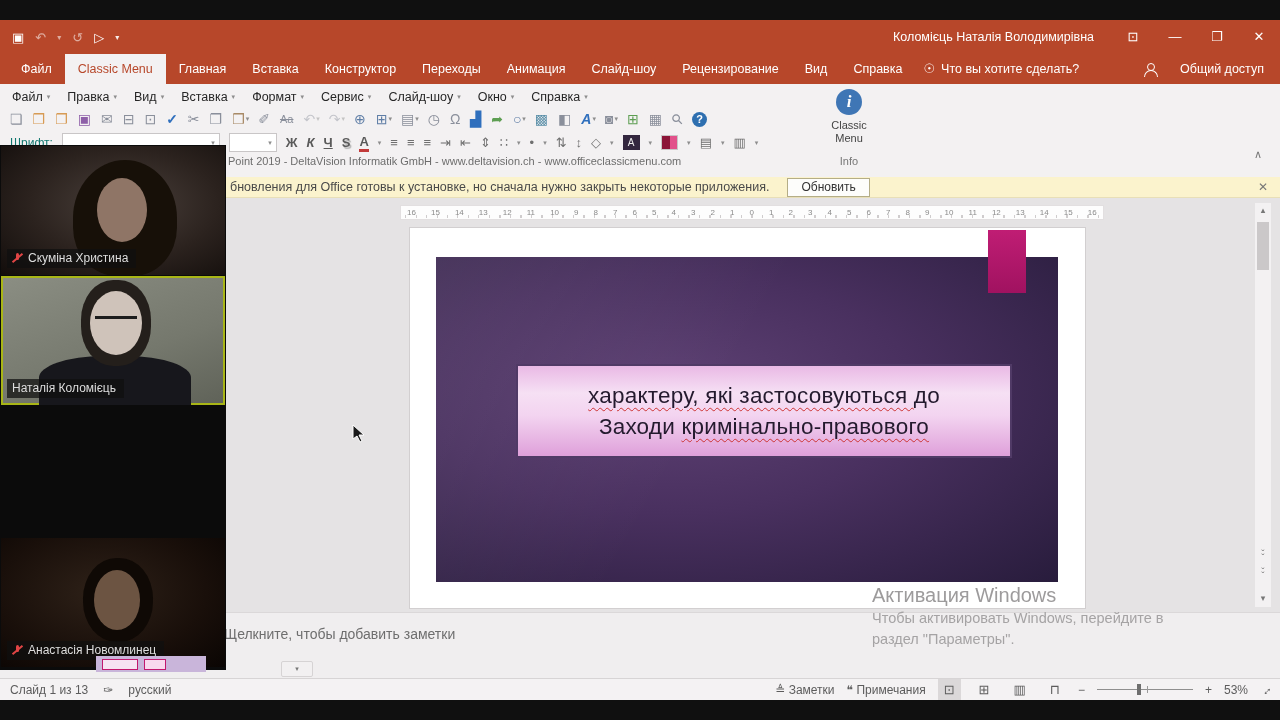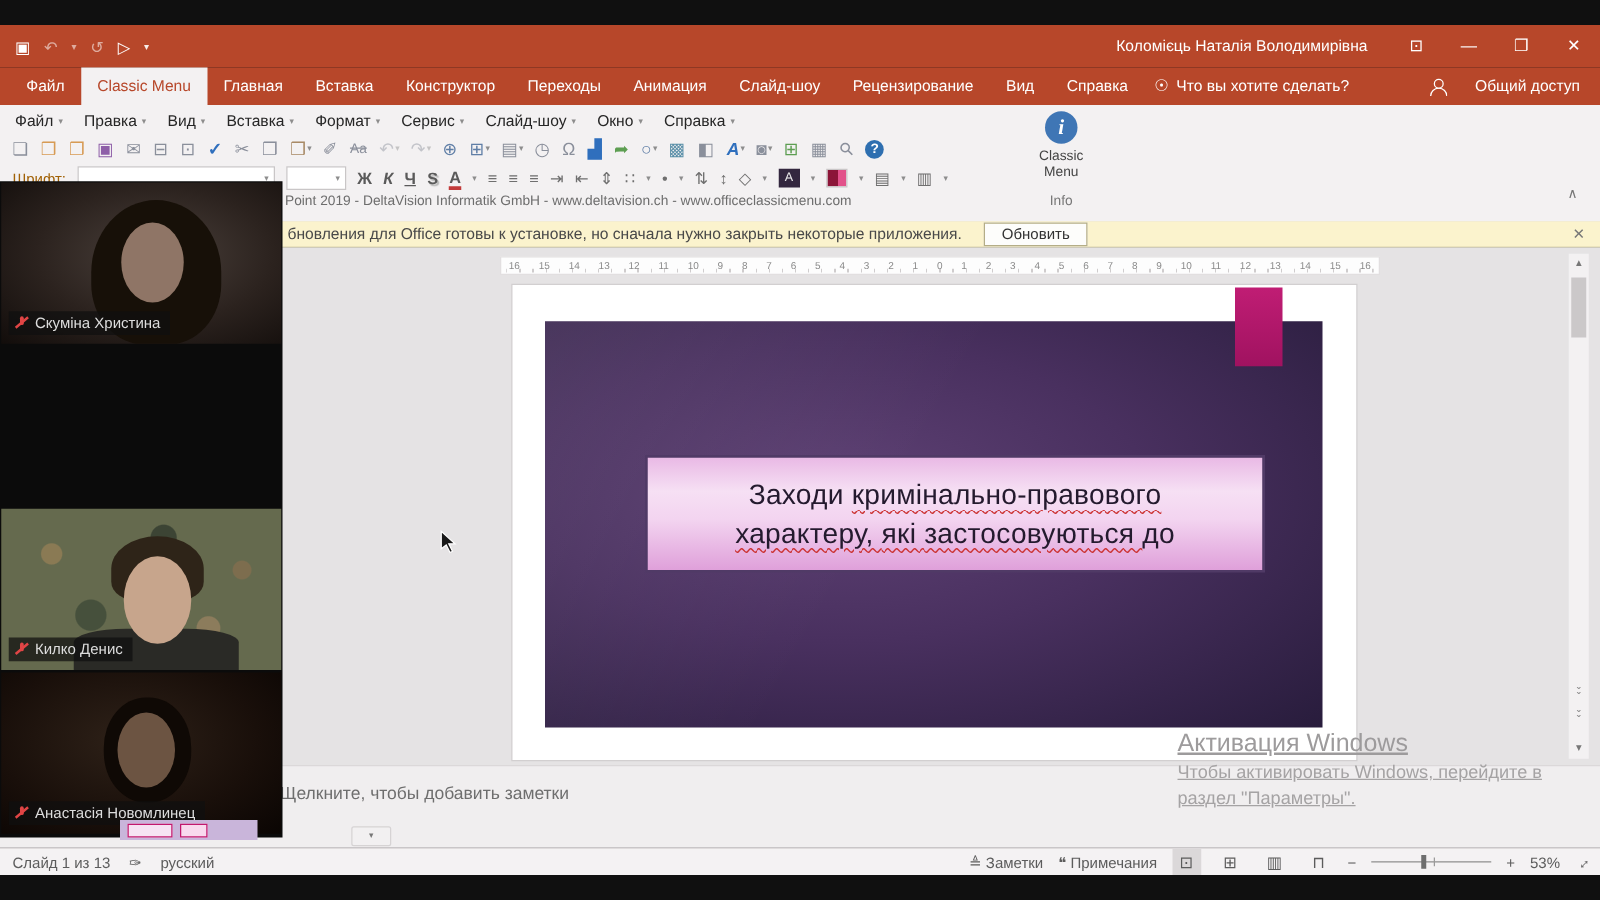--- a/index.html
+++ b/index.html
@@ -42,21 +42,21 @@
   .tbi.c-brown .g{color:#a88a66;}
   .tbi.c-green .g{color:#5d9e52;}
   .tbi.c-teal .g{color:#5a8fa8;}
   .tbi.dim{opacity:.45;}
   .tbi.rot45 .g{transform:rotate(-45deg);}
   .tbi.strike .g{text-decoration:line-through;font-size:11px;}
   .tbi.c-wordart .g{color:#2f6fbd;font-style:italic;font-weight:bold;}
   .tbi.help-ico .g{width:15px;height:15px;border-radius:50%;background:#2e6fb0;color:#fff;font-size:11px;
                    font-weight:bold;text-align:center;line-height:15px;}
   .tb2{position:absolute;top:49px;left:10px;display:flex;align-items:center;gap:9px;font-size:13px;color:#6f6f6f;}
-  .lbl-font{font-size:12px;color:#a16207;text-decoration:underline;}
+  .lbl-font{font-size:12px;color:#0f766e;text-decoration:underline;}
   .combo{height:17px;background:#fff;border:1px solid #c9c6c7;display:flex;align-items:center;
          justify-content:flex-end;padding:0 4px;}
   .combo.font{width:148px;}
   .combo.size{width:38px;}
   .fmt{font-weight:bold;color:#5a5a5a;}
   .fmt.i{font-style:italic;}
   .fmt.u{text-decoration:underline;}
   .fmt.sh{text-shadow:1.5px 1.5px 1px #b5b5b5;}
   .fontcolor{position:relative;font-weight:bold;color:#5a5a5a;padding-bottom:2px;}
   .fontcolor::after{content:"";position:absolute;left:0;right:0;bottom:-1px;height:3px;background:#c23a3a;}
@@ -92,21 +92,21 @@
             display:flex;flex-direction:column;justify-content:center;text-align:center;
             font-size:22.5px;line-height:31px;color:#241a2e;letter-spacing:.2px;}
   .missp{text-decoration:underline;text-decoration-style:wavy;text-decoration-color:#c33;text-decoration-thickness:1px;text-underline-offset:4px;}
   .vscroll{position:absolute;left:1255px;top:5px;width:16px;height:404px;background:#f3f1f2;font-size:9px;color:#777;}
   .sbb{position:absolute;left:0;width:16px;height:16px;text-align:center;line-height:15px;}
   .sb-thumb{position:absolute;left:2px;top:19px;width:12px;height:48px;background:#cbc8c9;}
   .chev{line-height:4px;font-size:10px;letter-spacing:0;}
   
   .notespane{position:absolute;top:612px;left:0;width:100%;height:66px;background:#f0eeef;border-top:1px solid #dbd8d9;box-sizing:border-box;}
   .notes-ph{position:absolute;left:224px;top:13px;font-size:14px;color:#6e6e6e;}
-  .wm{position:absolute;left:942px;color:#a5a3a4;z-index:3;text-decoration:underline;}
+  .wm{position:absolute;left:872px;color:#a5a3a4;z-index:3;}
   .wm1{top:584px;font-size:20px;color:#9d9b9c;}
   .wm2{top:610px;font-size:14.5px;}
   .wm3{top:631px;font-size:14.5px;}
   .statusbar{position:absolute;top:678px;left:0;width:100%;height:22px;background:#f4f2f3;border-top:1px solid #d7d4d5;
              display:flex;align-items:center;font-size:12px;color:#5c5c5c;box-sizing:border-box;z-index:4;}
   .sb-left{display:flex;gap:15px;padding-left:10px;align-items:center;}
   .sb-right{margin-left:auto;display:flex;align-items:center;gap:12px;padding-right:8px;}
   .view-ico{font-size:13px;padding:0 6px;line-height:21px;}
   .view-ico.active{background:#dbd8d9;}
   .zoom-track{width:96px;height:1px;background:#8f8f8f;position:relative;}
@@ -453,22 +453,22 @@
         <span class="rn">13</span>
         <span class="rn">14</span>
         <span class="rn">15</span>
         <span class="rn">16</span>
       </div>
 
     <div class="canvas">
       <div class="deco"></div>
       <div class="accent"></div>
       <div class="titlebox">
+        <div><span class="missp">характеру, </span><span class="missp">які </span><span class="missp">застосовуються </span><span>до</span></div>
         <div><span>Заходи </span><span class="missp">кримінально-правового</span></div>
-        <div><span class="missp">характеру, </span><span class="missp">які </span><span class="missp">застосовуються </span><span>до</span></div>
       </div>
     </div>
 
     <div class="vscroll">
       <span class="sbb" style="top:0">▴</span>
       <span class="sb-thumb"></span>
       <span class="sbb chev" style="top:350px"><span>ˇ</span><br><span>ˇ</span></span>
       <span class="sbb chev" style="top:368px"><span>ˇ</span><br><span>ˇ</span></span>
       <span class="sbb" style="top:388px">▾</span>
     </div>
@@ -508,27 +508,27 @@
 
   <div class="overlay">
     <div class="tile t1">
       <div class="hair"></div>
       <div class="face"></div>
       <div class="nametag">
         <span class="mic"></span>
         <span>Скуміна Христина</span>
       </div>
     </div>
-    <div class="tile t3">
+    <div class="tile t2">
       <div class="body"></div>
       <div class="hair"></div>
       <div class="face"></div>
+      <div class="glasses"></div>
       <div class="nametag">
-        <span class="mic"></span>
-        <span>Килко Денис</span>
+        <span>Наталія Коломієць</span>
       </div>
     </div>
     <div class="tile t4">
       <div class="hair"></div>
       <div class="face"></div>
       <div class="nametag">
         <span class="mic"></span>
         <span>Анастасія Новомлинец</span>
       </div>
     </div>

